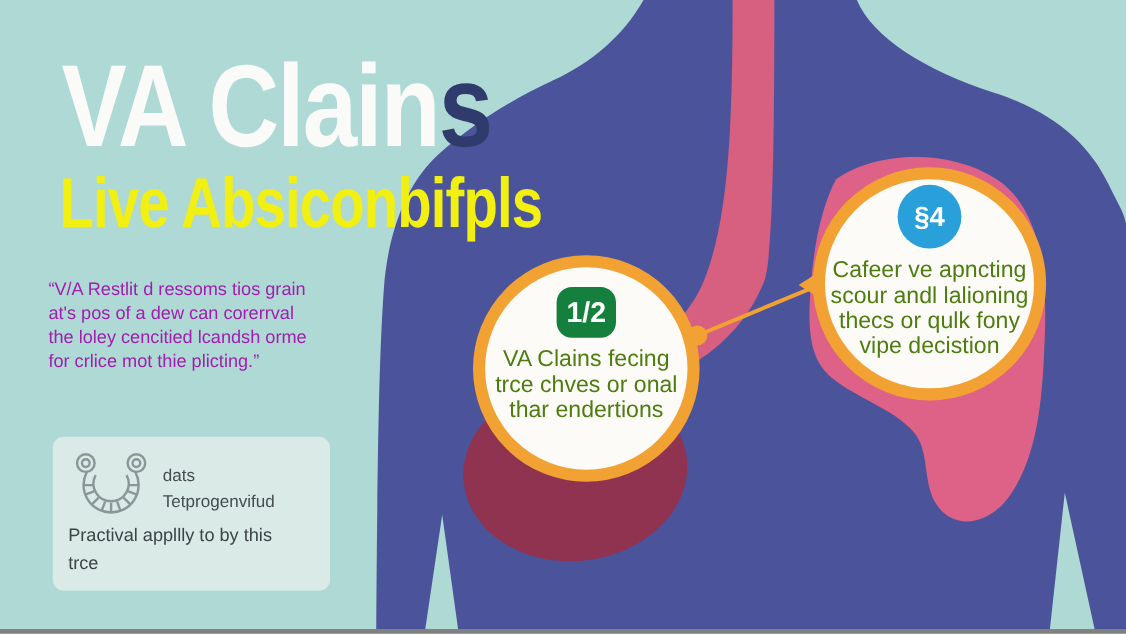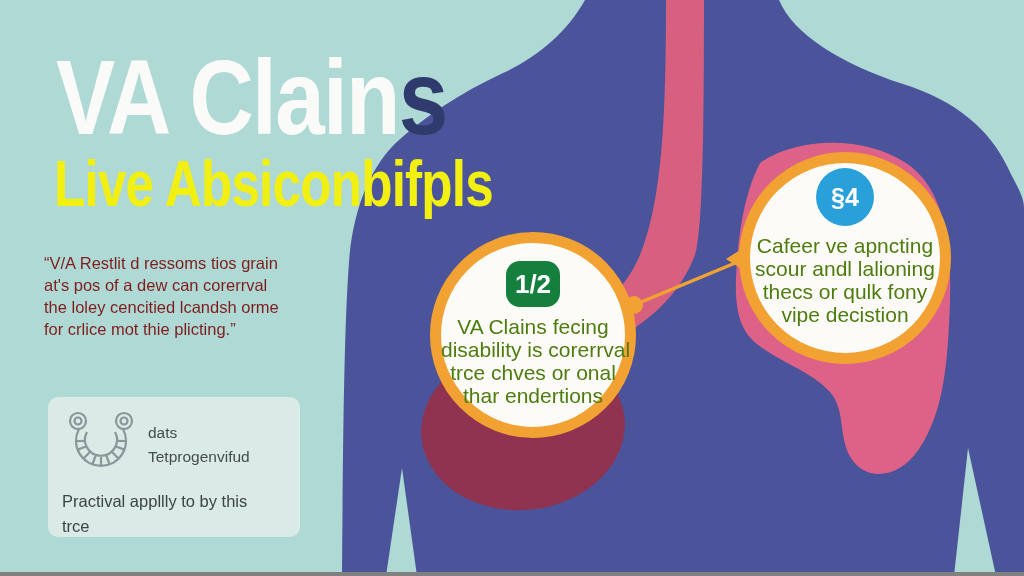--- a/index.html
+++ b/index.html
@@ -15,36 +15,36 @@
     transform:scaleX(0.84);transform-origin:left top;white-space:nowrap;
   }
   .title .accent{color:#2f3a6d;}
   .subtitle{
     position:absolute;left:54px;top:152px;line-height:1;
     font-size:64px;font-weight:bold;color:#f2ef12;letter-spacing:-1px;
     transform:scaleX(0.80);transform-origin:left top;white-space:nowrap;
   }
   .quote{
     position:absolute;left:44px;top:252px;width:270px;
-    font-size:16.5px;line-height:22px;color:#7f1d1d;font-weight:500;
+    font-size:16.5px;line-height:22px;color:#a21caf;font-weight:500;
   }
   .quote span{display:block;white-space:nowrap;}
 
   .info-card{
     position:absolute;left:48px;top:397px;width:252px;height:140px;
     background:#d9eae7;border-radius:10px;
   }
   .info-card .icon{position:absolute;left:14px;top:8px;}
   .card-title{
     position:absolute;left:100px;top:24px;
     font-size:15.5px;line-height:24px;color:#454c4f;
   }
   .card-title span{display:block;}
   .card-body{
-    position:absolute;left:14px;top:92px;
+    position:absolute;left:14px;top:78px;
     font-size:16.5px;line-height:25px;color:#3d4446;
   }
   .card-body span{display:block;}
 
   .callout{
     position:absolute;border-radius:50%;box-sizing:border-box;
     background:#fcfbf7;border:11px solid #f2a233;text-align:center;
   }
   .callout-1{left:430px;top:232px;width:206px;height:206px;}
   .callout-2{left:739px;top:152px;width:212px;height:212px;}
@@ -130,21 +130,20 @@
     <div class="card-body">
       <span>Practival appllly to by this</span>
       <span>trce</span>
     </div>
   </div>
 
   <div class="callout callout-1">
     <span class="badge badge-1">1/2</span>
     <div class="callout-text">
       <span>VA Clains fecing</span>
-      <span>disability is corerrval</span>
       <span>trce chves or onal</span>
       <span>thar endertions</span>
     </div>
   </div>
 
   <div class="callout callout-2">
     <span class="badge badge-2">§4</span>
     <div class="callout-text">
       <span>Cafeer ve apncting</span>
       <span>scour andl lalioning</span>

